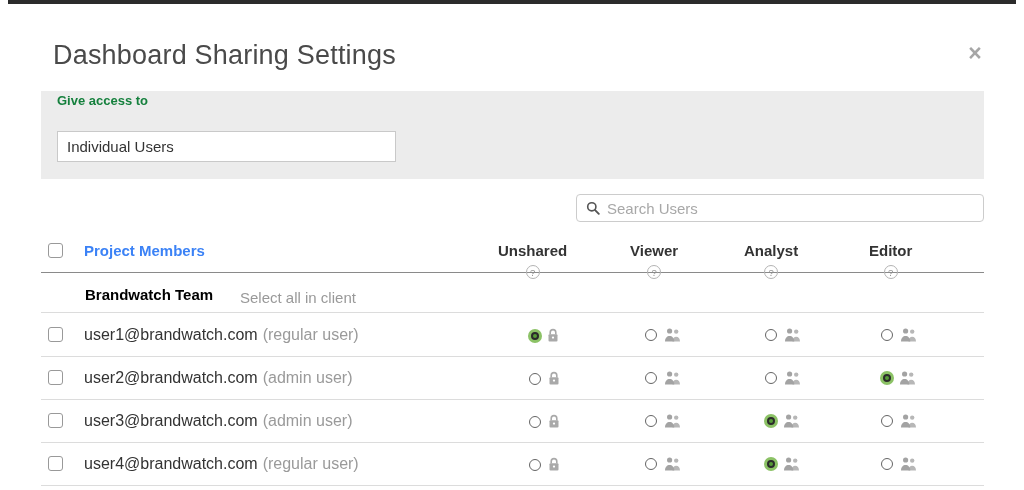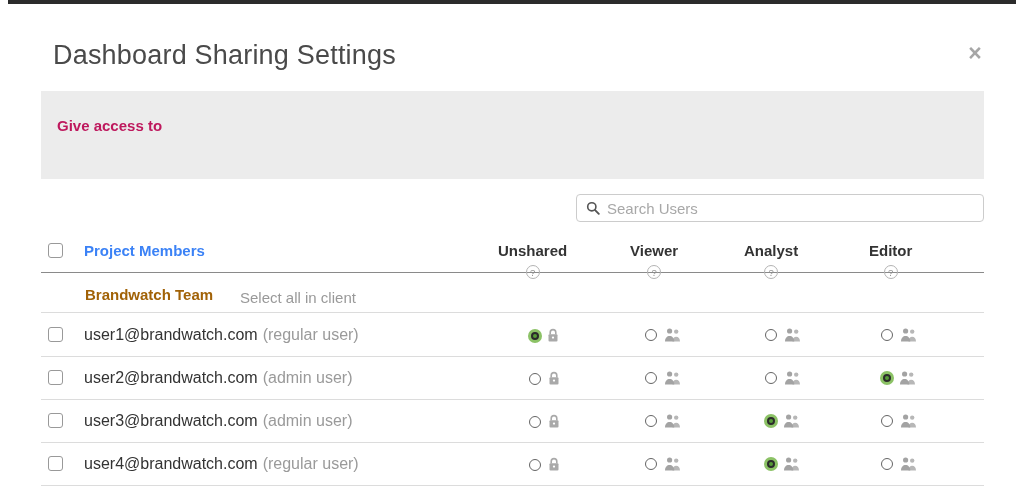--- a/index.html
+++ b/index.html
@@ -7,42 +7,42 @@
   .page { position:relative; width:1024px; height:490px; background:#ffffff;
           font-family:"Liberation Sans", sans-serif; overflow:hidden; }
 
   .topbar { position:absolute; left:8px; top:0; width:1008px; height:4px; background:#2b2b2b; }
 
   .title { position:absolute; left:41px; top:40px; font-size:27px; font-weight:400; color:#4a4a4a; letter-spacing:0.2px;margin-left:12px; }
   .close-btn { position:absolute; left:958px; top:38px; width:34px; height:30px; border:none; background:transparent;
                font-size:23px; font-weight:bold; color:#a6a6a6; cursor:pointer; line-height:30px; text-align:center; }
 
   .panel { position:absolute; left:41px; top:91px; width:943px; height:88px; background:#ececec; }
-  .panel-label { position:absolute; left:16px; top:26px; font-size:15px; font-weight:bold; color:#be185d; }
+  .panel-label { position:absolute; left:16px; top:2px; font-size:13px; font-weight:bold; color:#15803d; }
   .select-box { position:absolute; left:16px; top:40px; width:339px; height:31px; background:#fff;
                 border:1px solid #c9c9c9; font-size:15px; color:#333; line-height:29px; padding-left:9px; cursor:pointer; }
 
   .search-box { position:absolute; left:576px; top:194px; width:408px; height:28px; border:1px solid #cccccc;
                 border-radius:4px; background:#fff; display:flex; align-items:center; padding-left:9px; gap:7px; }
   .search-box svg { flex:0 0 auto; display:block; }
   .search-input { flex:1; border:none; outline:none; background:transparent; font-size:15px; color:#333;
                   font-family:"Liberation Sans", sans-serif; height:32px; }
   .search-input::placeholder { color:#a8a8a8; }
 
   .thead { position:absolute; left:41px; top:232px; width:943px; height:41px; border-bottom:1px solid #8a8a8a; }
   .checkbox { display:inline-block; width:15px; height:15px; border:1px solid #999; border-radius:3px; background:#fff; cursor:pointer; }
   .thead .checkbox { position:absolute; left:7px; top:11px; }
   .members-h { position:absolute; left:43px; top:10px; font-size:15px; font-weight:bold; color:#3b82f6; }
   .col-h { position:absolute; top:10px; display:inline-flex; align-items:center; gap:6px; font-size:15px; font-weight:bold; color:#333;flex-direction:column; }
   .col-h.c0 { left:457px; } .col-h.c1 { left:589px; } .col-h.c2 { left:703px; } .col-h.c3 { left:828px; }
   .help { display:inline-flex; align-items:center; justify-content:center; width:14px; height:14px; border:1px solid #b3b3b3;
           border-radius:50%; font-size:9.5px; font-weight:400; color:#8f8f8f; cursor:pointer; }
 
   .group-row { position:absolute; left:41px; top:274px; width:943px; height:39px; border-bottom:1px solid #dcdcdc; }
-  .group-name { position:absolute; left:44px; top:12px; font-size:15px; font-weight:bold; color:#a16207; }
+  .group-name { position:absolute; left:44px; top:12px; font-size:15px; font-weight:bold; color:#000000; }
   .group-action { position:absolute; left:199px; top:15px; font-size:15px; color:#999; cursor:pointer; }
 
   .rows { position:absolute; left:41px; top:314px; width:943px; }
   .member-row { position:relative; height:43px; border-bottom:1px solid #dcdcdc; background:#fff; }
   .member-row .checkbox { position:absolute; left:7px; top:13px; }
   .name { position:absolute; left:43px; top:12px; font-size:16px; color:#333; white-space:nowrap; }
   .role { color:#9a9a9a; margin-left:5px; }
   .cell { position:absolute; top:14px; display:flex; align-items:center; gap:7px; }
   .cell.c0 { left:488px; } .cell.c1 { left:604px; } .cell.c2 { left:724px; } .cell.c3 { left:840px; }
 
@@ -55,20 +55,21 @@
 <body>
 
 <div class="page">
   <div class="topbar"></div>
 
   <h1 class="title">Dashboard Sharing Settings</h1>
   <button class="close-btn">×</button>
 
   <div class="panel">
     <div class="panel-label">Give access to</div>
+    <div class="select-box">Individual Users</div>
   </div>
 
   <div class="search-box">
     <span class="cicon">
       <svg width="14" height="14" viewBox="0 0 14 14">
         <circle cx="5.8" cy="5.8" r="4.1" fill="none" stroke="#555" stroke-width="1.6"></circle>
         <line x1="9.1" y1="9.1" x2="12.8" y2="12.8" stroke="#555" stroke-width="1.9" stroke-linecap="round"></line>
       </svg>
     </span>
     <input class="search-input" type="text" placeholder="Search Users" style="">

